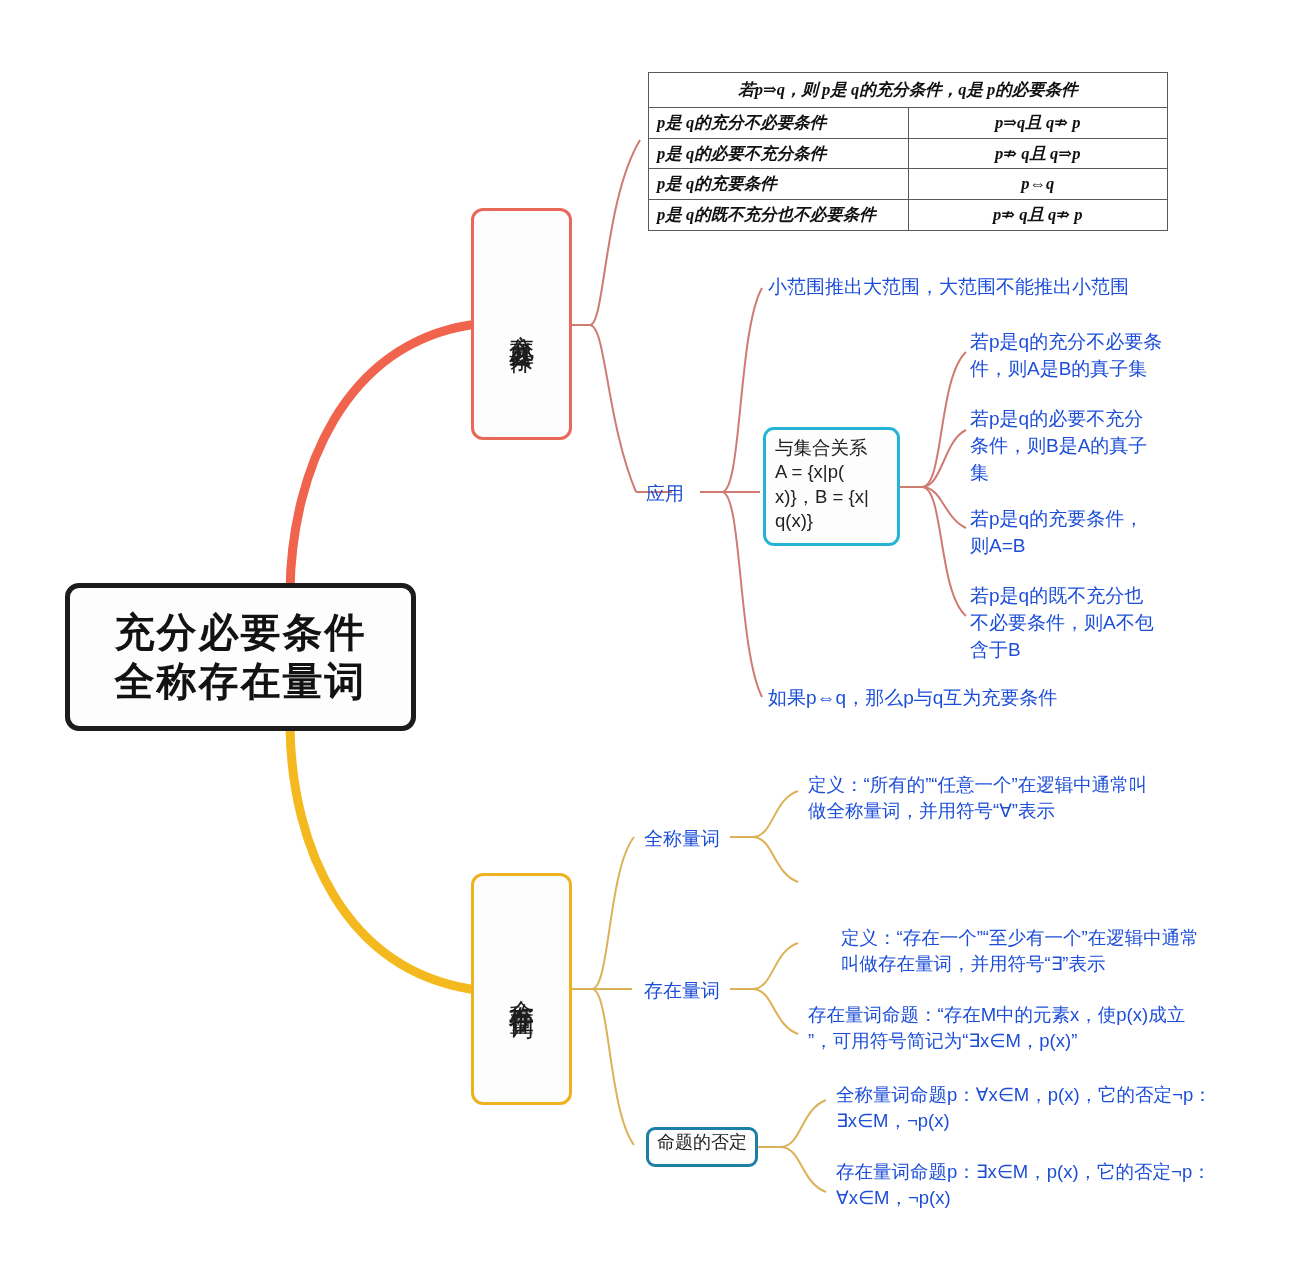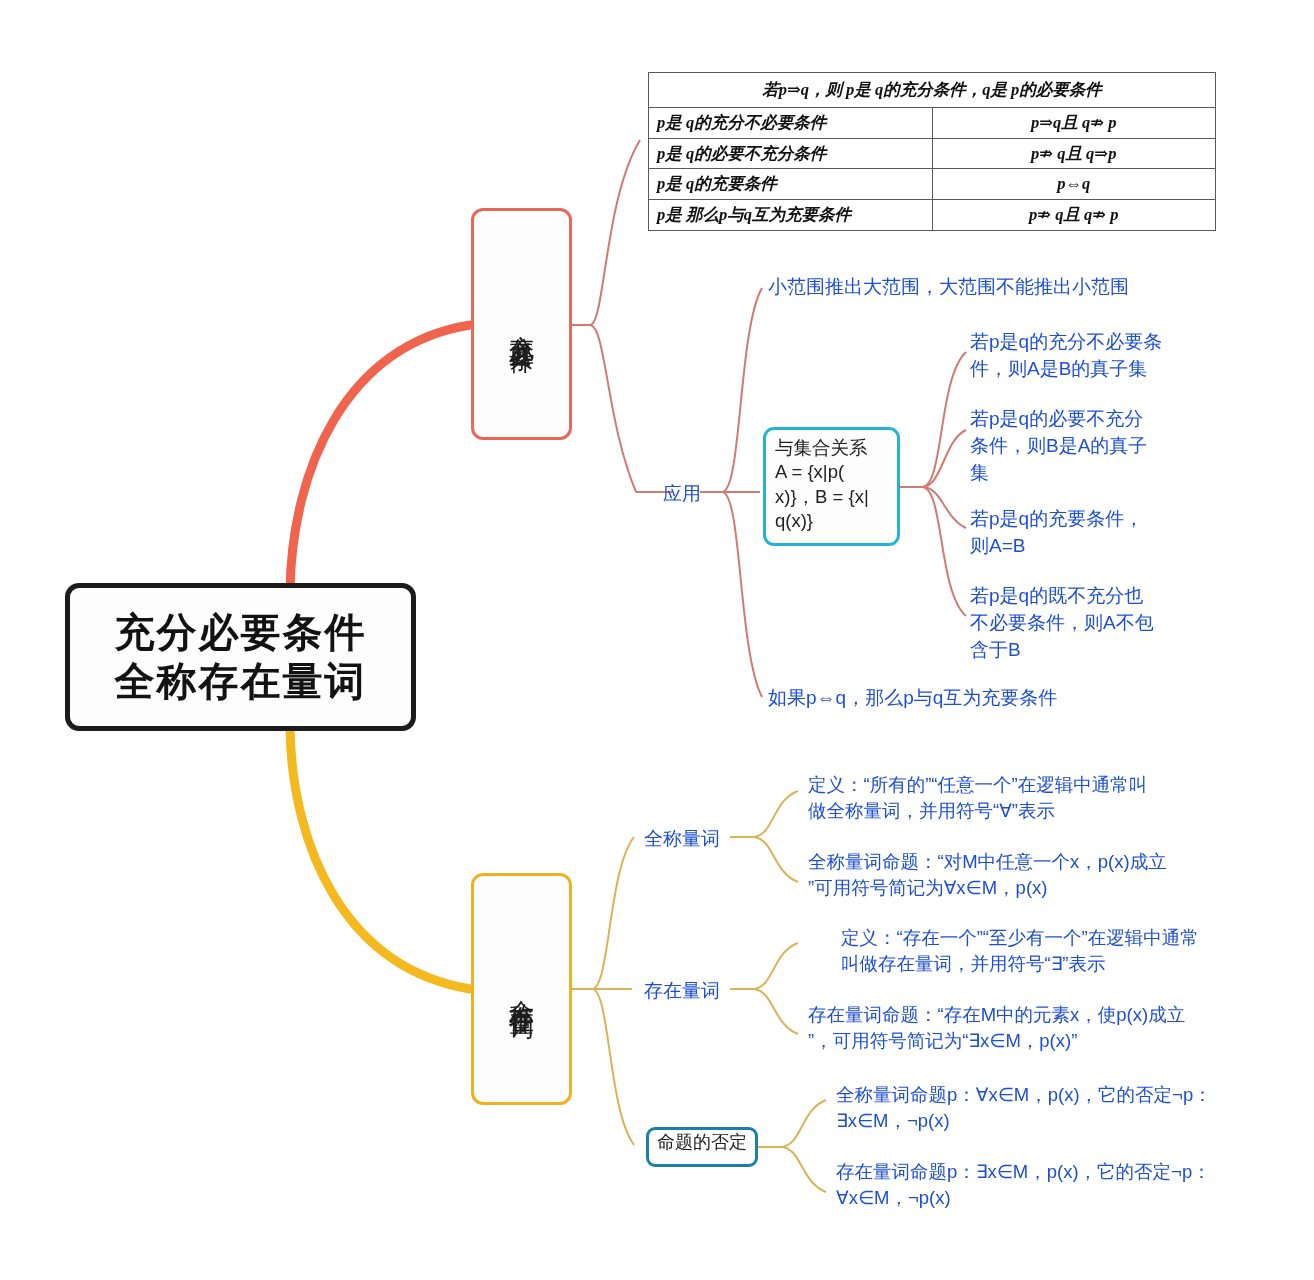--- a/index.html
+++ b/index.html
@@ -119,21 +119,21 @@
   #negation-box .txt{
     font-size:18px;
     color:#212121;
     white-space:nowrap;
   }
 
   
   #ref-table{
     position:absolute;
     left:648px; top:72px;
-    width:568px;
+    width:520px;
     border-collapse:collapse;
     z-index:6;
     background:#ffffff;
     table-layout:fixed;
   }
   #ref-table td{
     border:1.6px solid #58585e;
     font-size:16.5px;
     color:#111;
     padding:5px 8px;
@@ -224,29 +224,29 @@
     </tr>
     <tr>
       <td class="left ital">p是 q的必要不充分条件</td>
       <td class="right ital">p⇏ q且 q⇒p</td>
     </tr>
     <tr>
       <td class="left ital">p是 q的充要条件</td>
       <td class="right ital">p⇔q</td>
     </tr>
     <tr>
-      <td class="left ital">p是 那么p与q互为充要条件</td>
+      <td class="left ital">p是 q的既不充分也不必要条件</td>
       <td class="right ital">p⇏ q且 q⇏ p</td>
     </tr>
   </tbody>
     </table>
 
   <div class="leaf" style="left:768px; top:274px; width:400px;">小范围推出大范围，大范围不能推出小范围</div>
 
-  <div class="leaf" style="left:646px; top:481px;margin-left:17px;">应用</div>
+  <div class="leaf" style="left:646px; top:481px;">应用</div>
 
   <div class="node-box" id="setrel-box">
     <span class="txt">与集合关系
 A = {x|p(
 x)}，B = {x|
 q(x)}</span>
   </div>
 
   <div class="leaf" style="left:970px; top:329px; width:200px;">若p是q的充分不必要条
 件，则A是B的真子集</div>
@@ -258,22 +258,20 @@
   <div class="leaf" style="left:970px; top:583px; width:200px;">若p是q的既不充分也
 不必要条件，则A不包
 含于B</div>
 
   <div class="leaf" style="left:768px; top:685px; width:400px;">如果p⇔q，那么p与q互为充要条件</div>
 
   <div class="leaf" style="left:644px; top:826px;">全称量词</div>
 
   <div class="leaf small" style="left:808px; top:772px; width:400px;">定义：“所有的”“任意一个”在逻辑中通常叫
 做全称量词，并用符号“∀”表示</div>
-  <div class="leaf small" style="left:808px; top:849px; width:410px;">全称量词命题：“对M中任意一个x，p(x)成立
-”可用符号简记为∀x∈M，p(x)</div>
 
   <div class="leaf" style="left:644px; top:978px;">存在量词</div>
 
   <div class="leaf small" style="left:841px; top:925px; width:415px;">定义：“存在一个”“至少有一个”在逻辑中通常
 叫做存在量词，并用符号“∃”表示</div>
   <div class="leaf small" style="left:808px; top:1002px; width:420px;">存在量词命题：“存在M中的元素x，使p(x)成立
 ”，可用符号简记为“∃x∈M，p(x)”</div>
 
   <div class="node-box" id="negation-box">
     <span class="txt">命题的否定</span>

